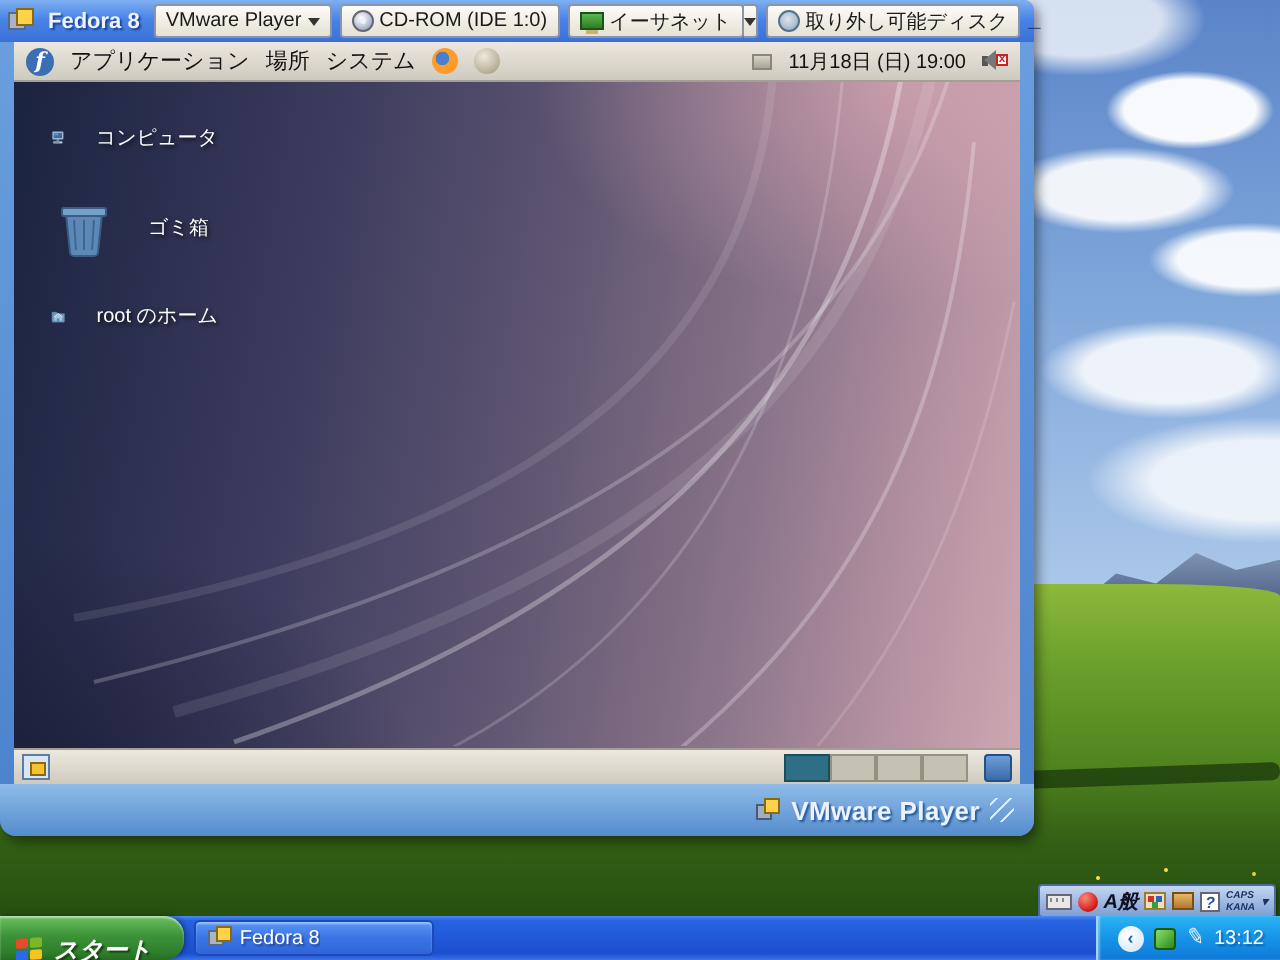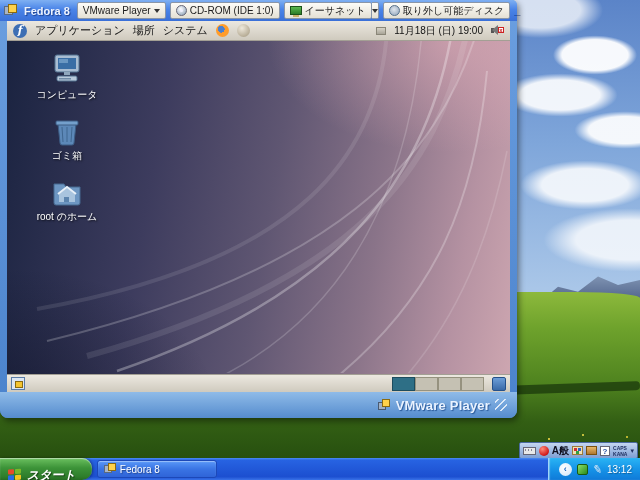--- a/index.html
+++ b/index.html
@@ -58,40 +58,40 @@
   .ic-vol{width:13px;height:11px;position:relative;}
   .ic-vol::before{content:"";position:absolute;left:0;top:3px;width:3px;height:5px;background:#555;}
   .ic-vol::after{content:"";position:absolute;left:1px;top:0;width:0;height:0;border-top:5.5px solid transparent;border-bottom:5.5px solid transparent;border-right:6px solid #777;}
   .ic-vol .mute{position:absolute;right:0;top:2px;width:6px;height:6px;background:#fff;border:1px solid #c22;color:#c22;font-size:6px;line-height:5px;text-align:center;font-weight:bold;}
 
   .vmdesk{position:relative;flex:1;background:linear-gradient(100deg,#1a2340 0%,#3d3c5e 30%,#5f5672 52%,#8a7489 72%,#b592a2 88%,#cda6b0 100%);overflow:hidden;}
   .vmdesk .hl{position:absolute;inset:0;background:radial-gradient(260px 160px at 88% 0%,rgba(236,180,190,.55),transparent 70%),radial-gradient(300px 200px at 0% 110%,rgba(10,14,34,.5),transparent 70%);}
   .swoosh{position:absolute;inset:0;}
 
   .vm-icons{position:absolute;left:18px;top:12px;display:flex;flex-direction:column;gap:14px;}
-  .vm-ic{width:84px;display:flex;flex-direction:column;align-items:center;gap:3px;}
+  .vm-ic{width:84px;display:flex;flex-direction:row;align-items:center;gap:15px;}
   .vm-ic .lbl{font-size:10px;color:#fff;text-shadow:1px 1px 2px rgba(0,0,0,.8);white-space:nowrap;}
 
   .gpanel-bot{height:18px;flex:0 0 auto;display:flex;align-items:center;gap:4px;padding:0 4px;background:linear-gradient(180deg,#ece8e0,#cfcabe);border-top:1px solid #a39f94;}
   .showdesk{width:14px;height:13px;background:#dce6f2;border:1px solid #5a7ca8;position:relative;}
   .showdesk::after{content:"";position:absolute;left:3px;top:3px;width:6px;height:5px;background:#f4c430;border:1px solid #8a6a10;}
   .wslots{margin-left:auto;display:flex;}
   .ws{width:23px;height:14px;background:#c5c1b3;border:1px solid #96927f;}
   .ws.active{background:#2e6f86;border-color:#1d4c5e;}
   .trash-applet{width:14px;height:14px;margin-left:4px;background:linear-gradient(180deg,#6d9ed8,#3a6aa8);border:1px solid #24508a;border-radius:2px;}
 
   .statusbar{position:absolute;left:0;bottom:0;width:100%;height:26px;display:flex;align-items:center;justify-content:flex-end;gap:5px;padding:0 10px;background:linear-gradient(180deg,#8fbbe8,#558cce);border-radius:0 0 8px 8px;}
   .brand-logo{width:13px;height:13px;position:relative;}
   .brand-logo .sq1{position:absolute;left:0;top:3px;width:8px;height:8px;background:#9fb0c4;border:1px solid #4a5a70;}
   .brand-logo .sq2{position:absolute;left:4px;top:0;width:8px;height:8px;background:#ffd24a;border:1px solid #8a6a10;}
   .brand{font-size:13px;font-weight:bold;color:#eaf3ff;text-shadow:1px 1px 1px #2a5a9a;letter-spacing:.2px;}
   .grip{width:12px;height:12px;background:repeating-linear-gradient(135deg,transparent 0 2px,#dce9f8 2px 3px,transparent 3px 5px);}
 
   
-  .ime{position:absolute;right:2px;top:442px;height:17px;display:flex;align-items:center;gap:3px;padding:0 3px;background:linear-gradient(180deg,#c4d6f0,#7e9fd4);border:1px solid #4a6aa0;border-radius:2px;box-shadow:1px 1px 2px rgba(0,0,0,.4);}
+  .ime{position:absolute;right:2px;top:442px;height:17px;display:flex;align-items:center;gap:3px;padding:0 3px;background:linear-gradient(180deg,#c4d6f0,#7e9fd4);border:1px solid #4a6aa0;border-radius:2px;box-shadow:1px 1px 2px rgba(0,0,0,.4);font-style:italic;}
   .ime .kb{width:13px;height:8px;background:#e8e8e8;border:1px solid #667;position:relative;}
   .ime .kb::after{content:"";position:absolute;left:1px;top:1px;right:1px;height:2px;background:repeating-linear-gradient(90deg,#889 0 1px,transparent 1px 3px);}
   .ime .redball{width:10px;height:10px;border-radius:50%;background:radial-gradient(circle at 35% 30%,#ff8a7a,#d01818 70%,#8a0a0a);}
   .ime .mode{font-size:10px;font-weight:bold;color:#101020;white-space:nowrap;}
   .ime .pal{width:11px;height:9px;background:#f0e0b8;border:1px solid #9a7a3a;position:relative;}
   .ime .pal::after{content:"";position:absolute;left:1px;top:1px;width:3px;height:3px;background:#d03030;box-shadow:4px 0 0 #3060c0,2px 3px 0 #30a040;}
   .ime .tools{width:11px;height:9px;background:linear-gradient(180deg,#e8b86a,#b07830);border:1px solid #7a5010;}
   .ime .help{width:10px;height:10px;background:#fff;border:1px solid #667;color:#2a50a0;font-size:8px;line-height:9px;text-align:center;font-weight:bold;}
   .ime .stack{display:flex;flex-direction:column;justify-content:center;line-height:6px;}
   .ime .stack span{font-size:5px;color:#203060;font-weight:bold;}

